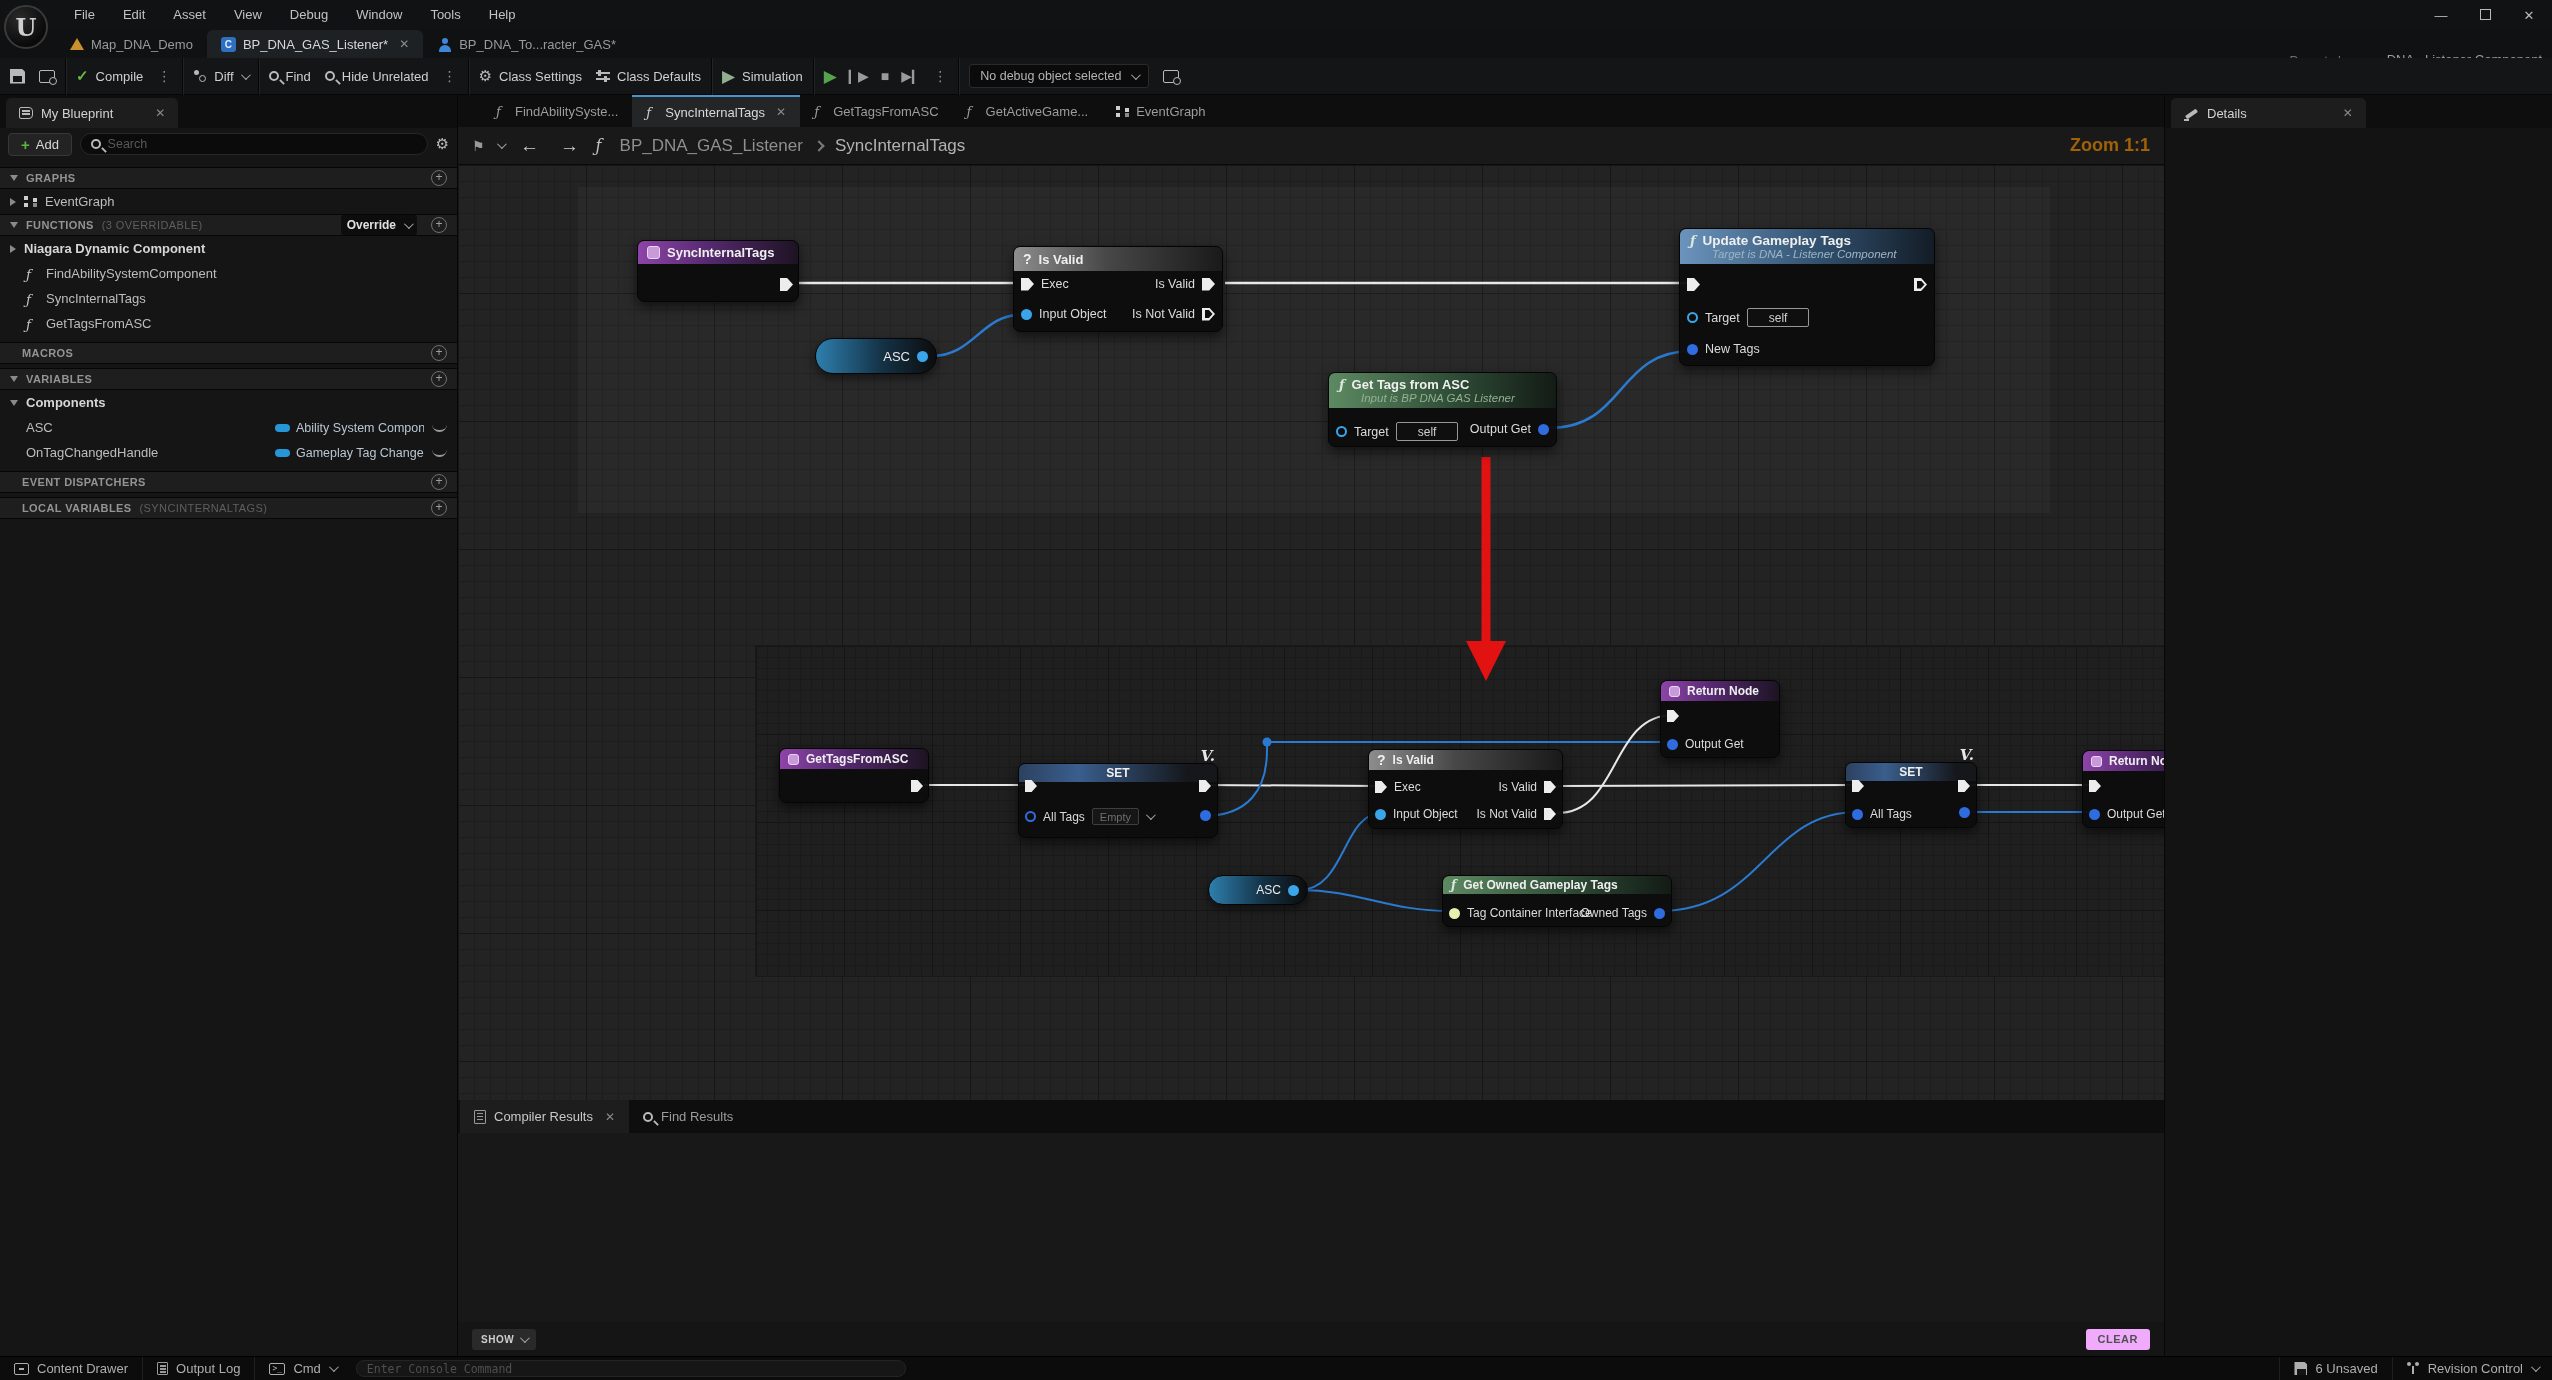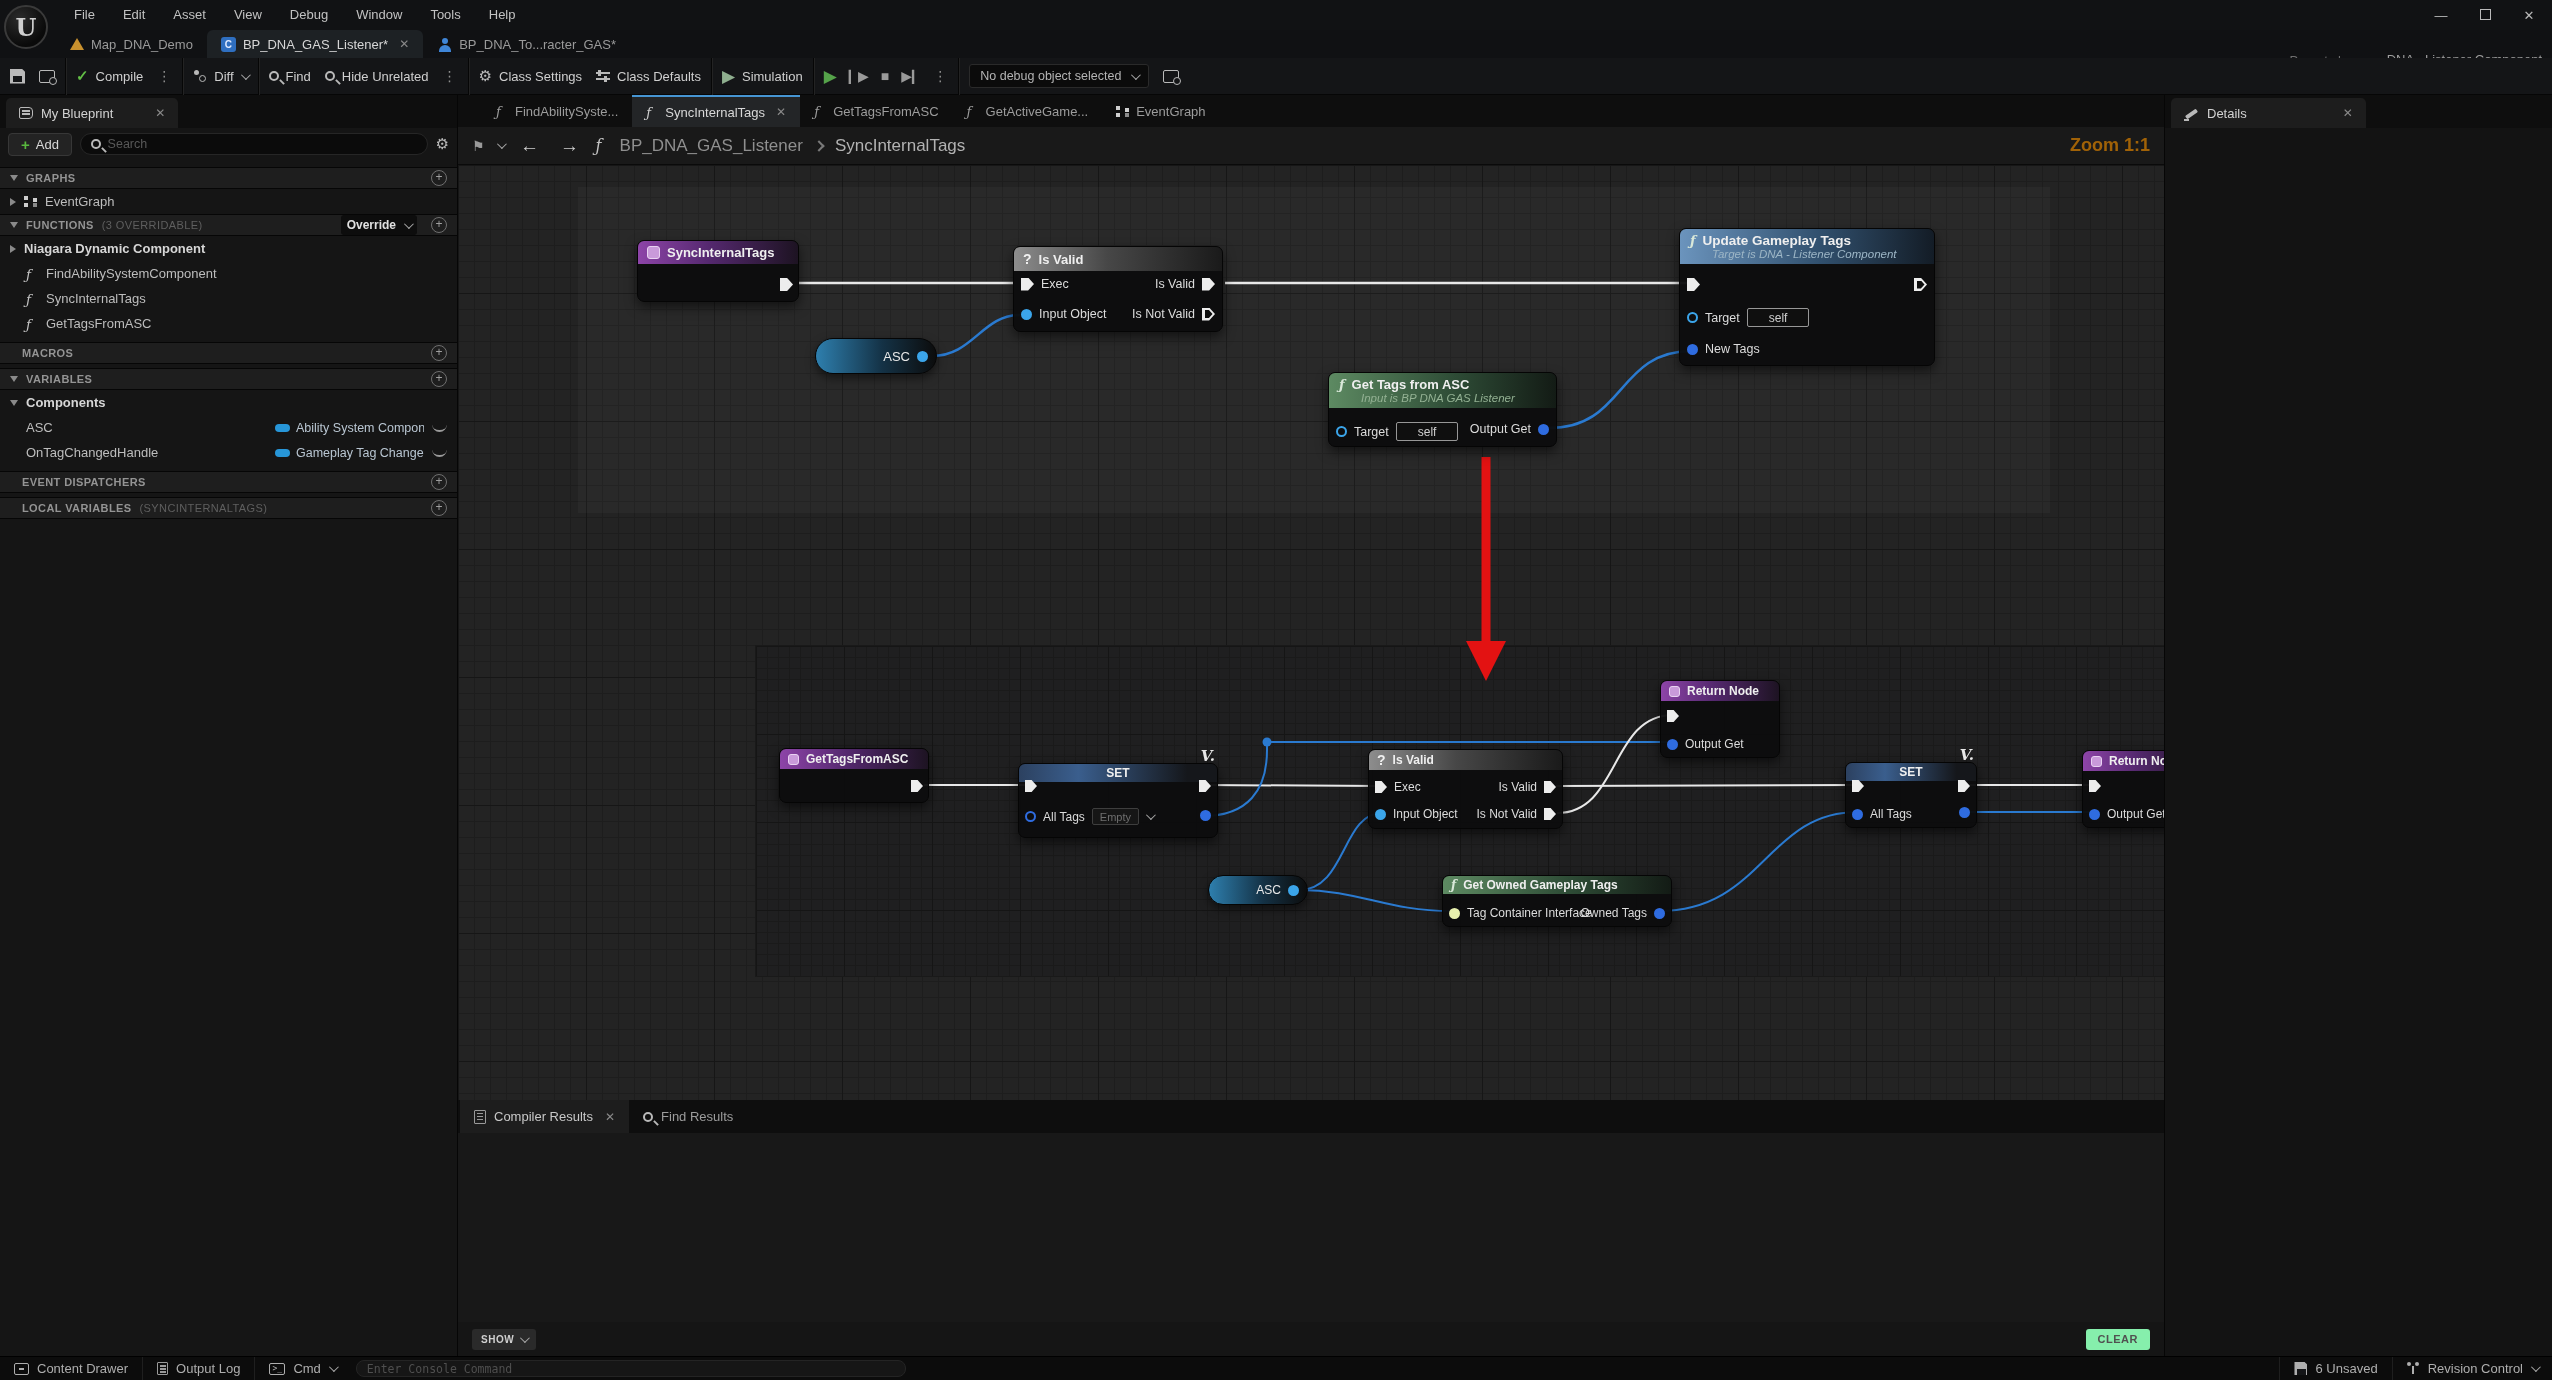--- a/index.html
+++ b/index.html
@@ -168,21 +168,21 @@
   
   #bottompanel { position:absolute; left:0; top:1005px; width:1706px; height:256px; background:#181818; }
   #bptabs { height:33px; background:#0e0e0e; display:flex; align-items:stretch; padding-left:2px; }
   .bptab { display:flex; align-items:center; gap:8px; padding:0 14px; font-size:13px; color:#9c9c9c; }
   .bptab.active { background:#1d1d1d; color:#c8c8c8; }
   .i-doc { width:12px; height:14px; border:1.5px solid #9a9a9a; border-radius:1px; position:relative; }
   .i-doc:after { content:""; position:absolute; left:2px; top:2px; width:6px; height:1.5px; background:#9a9a9a; box-shadow:0 3px 0 #9a9a9a, 0 6px 0 #9a9a9a; }
   #bpfooter { position:absolute; left:0; bottom:0; width:100%; height:34px; background:#151515; display:flex; align-items:center; padding:0 14px; }
   #showbtn { display:flex; align-items:center; gap:6px; background:#2a2a2a; border-radius:3px; height:21px; padding:0 9px;
     font-size:10px; font-weight:bold; color:#cfcfcf; letter-spacing:.5px; }
-  #clearbtn { margin-left:auto; background:#86efac; border-radius:3px; height:21px; padding:0 12px; font-size:11px;
+  #clearbtn { margin-left:auto; background:#f0abfc; border-radius:3px; height:21px; padding:0 12px; font-size:11px;
     font-weight:bold; color:#515151; line-height:21px; letter-spacing:.5px; }
 
   
   #rightpanel { position:absolute; left:2164px; top:95px; width:388px; height:1261px; background:#131313; border-left:1px solid #060606; }
   .i-pencil { width:15px; height:15px; position:relative; }
   .i-pencil:before { content:""; position:absolute; left:1px; top:6px; width:13px; height:4px; background:#b9b9b9; transform:rotate(-35deg); border-radius:1px; }
   .i-pencil:after { content:""; position:absolute; left:0; bottom:0; width:5px; height:2px; background:#b9b9b9; }
 
   
   #statusbar { position:absolute; left:0; top:1356px; width:2552px; height:24px; background:#0c0c0c;

